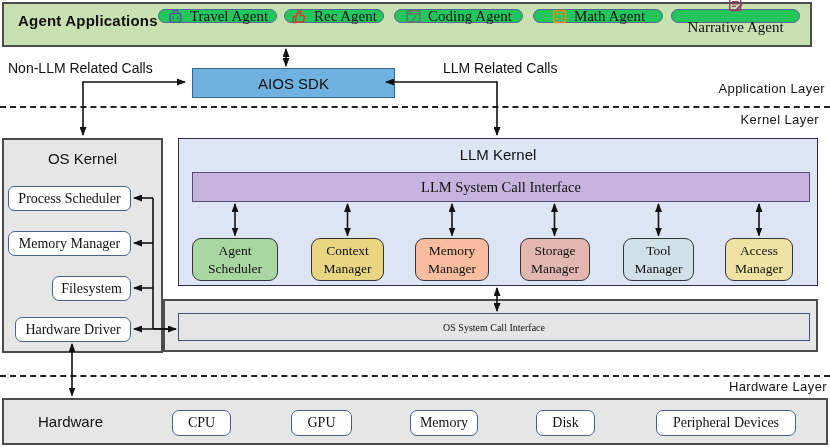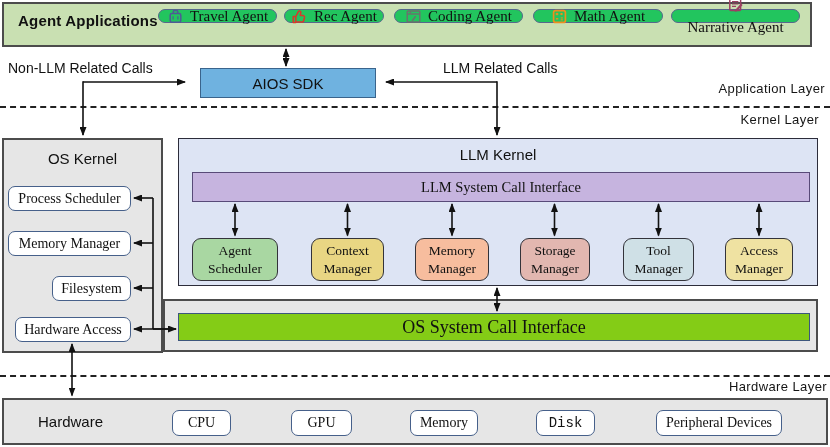--- a/index.html
+++ b/index.html
@@ -15,21 +15,21 @@
   }
   .app-bar-title{left:18px;top:12px;font-size:15px;font-weight:600;letter-spacing:.2px;z-index:2;}
   .agent-chip{
     top:9px;height:14px;background:#22c55e;border:1.6px solid #56688c;border-radius:8px;
     display:flex;align-items:center;justify-content:center;gap:6px;z-index:2;
     font-family:"Liberation Serif",serif;font-size:15px;
   }
   .agent-chip .icn{display:flex;align-items:center;}
   
   .sdk{
-    left:200px;top:68px;width:176px;height:30px;background:#6fb2e0;border:1.6px solid #3a648c;
+    left:192px;top:68px;width:203px;height:30px;background:#6fb2e0;border:1.6px solid #3a648c;
     display:flex;align-items:center;justify-content:center;font-size:15px;font-weight:500;z-index:2;
   }
   .call-label{font-size:14px;z-index:2;}
   .layer-label{font-size:13px;letter-spacing:.4px;z-index:2;color:#151515;}
   .dashed{left:0;width:830px;height:0;border-top:2px dashed #222;z-index:0;}
   
   .panel{background:#e6e6e6;border:2px solid #4c4c4c;z-index:1;}
   .os-kernel{left:2px;top:138px;width:161px;height:215px;}
   .panel-title{font-size:15px;font-weight:500;z-index:2;}
   .chip{
@@ -45,23 +45,23 @@
     font-family:"Liberation Serif",serif;font-size:14.5px;
   }
   .manager{
     top:238px;height:43px;border:1.5px solid #33333a;border-radius:9px;z-index:2;
     display:flex;align-items:center;justify-content:center;text-align:center;
     font-family:"Liberation Serif",serif;font-size:13.5px;line-height:1.32;
   }
   
   .syscall-panel{left:163px;top:299px;width:655px;height:53px;}
   .syscall-bar{
-    left:178px;top:313px;width:632px;height:28px;background:#84cc16;border:1.5px solid #3c567c;
+    left:178px;top:313px;width:632px;height:28px;background:#e5e5e5;border:1.5px solid #3c567c;
     display:flex;align-items:center;justify-content:center;z-index:2;
-    font-family:"Liberation Serif",serif;font-size:18px;
+    font-family:"Liberation Serif",serif;font-size:10px;
   }
   
   .hw-bar{left:2px;top:398px;width:826px;height:47px;}
   .arrows{position:absolute;left:0;top:0;width:830px;height:447px;z-index:3;pointer-events:none;}
 </style>
 </head>
 <body>
 
 <div class="stage">
 
@@ -140,46 +140,46 @@
   <div class="abs call-label" style="left:443px;top:60px;">LLM Related Calls</div>
 
   <div class="abs layer-label" style="right:5px;top:81px;">Application Layer</div>
   <div class="abs dashed" style="top:106px;"></div>
   <div class="abs layer-label" style="right:11px;top:112px;">Kernel Layer</div>
   <div class="abs dashed" style="top:375px;"></div>
   <div class="abs layer-label" style="right:3px;top:379px;">Hardware Layer</div>
 
   <div class="abs panel os-kernel"></div>
   <div class="abs panel-title" style="left:2px;top:150px;width:161px;text-align:center;">OS Kernel</div>
-  <div class="abs chip" style="left:8px;top:186px;width:123px;height:25px;">Process Scheduler</div>
+  <div class="abs chip" style="left:8px;top:186px;width:123px;height:25px;border-radius:6px;">Process Scheduler</div>
   <div class="abs chip" style="left:8px;top:231px;width:123px;height:25px;">Memory Manager</div>
   <div class="abs chip" style="left:52px;top:276px;width:79px;height:25px;">Filesystem</div>
-  <div class="abs chip" style="left:15px;top:317px;width:116px;height:25px;">Hardware Access</div>
+  <div class="abs chip" style="left:15px;top:317px;width:116px;height:25px;">Hardware Driver</div>
 
   <div class="abs llm-kernel"></div>
   <div class="abs panel-title" style="left:178px;top:146px;width:640px;text-align:center;">LLM Kernel</div>
   <div class="abs purple-bar">LLM System Call Interface</div>
 
   <div class="abs manager" style="left: 192px; width: 86px; background-color: rgb(169, 215, 162);">Agent Scheduler</div>
   <div class="abs manager" style="left: 311px; width: 73px; background-color: rgb(233, 214, 131);">Context Manager</div>
   <div class="abs manager" style="left: 415px; width: 74px; background-color: rgb(247, 189, 158);">Memory Manager</div>
   <div class="abs manager" style="left: 520px; width: 70px; background-color: rgb(226, 183, 176);">Storage Manager</div>
   <div class="abs manager" style="left: 623px; width: 71px; background-color: rgb(207, 224, 230);">Tool Manager</div>
   <div class="abs manager" style="left: 725px; width: 68px; background-color: rgb(239, 226, 162);">Access Manager</div>
 
   <div class="abs panel syscall-panel"></div>
   <div class="abs syscall-bar">OS System Call Interface</div>
 
   <div class="abs panel hw-bar"></div>
   <div class="abs panel-title" style="left:38px;top:413px;">Hardware</div>
   <div class="abs chip" style="left:172px;top:410px;width:59px;height:26px;">CPU</div>
   <div class="abs chip" style="left:291px;top:410px;width:61px;height:26px;">GPU</div>
   <div class="abs chip" style="left:410px;top:410px;width:68px;height:26px;">Memory</div>
-  <div class="abs chip" style="left:536px;top:410px;width:59px;height:26px;font-family:Liberation Mono, monospace;">Disk</div>
-  <div class="abs chip" style="left:656px;top:410px;width:126px;height:26px;">Peripheral Devices</div>
+  <div class="abs chip" style="left:536px;top:410px;width:59px;height:26px;">Disk</div>
+  <div class="abs chip" style="left:656px;top:410px;width:140px;height:26px;">Peripheral Devices</div>
 
   <svg class="arrows" viewBox="0 0 830 447">
     <defs>
       <marker id="ah" markerUnits="userSpaceOnUse" markerWidth="9" markerHeight="7" refX="8" refY="3.5" orient="auto-start-reverse">
         <path d="M0,0 L9,3.5 L0,7 Z" fill="#111"></path>
       </marker>
     </defs>
     <g stroke="#111" stroke-width="1.6" fill="none">
 
       <line x1="286" y1="49" x2="286" y2="66" marker-start="url(#ah)" marker-end="url(#ah)"></line>

